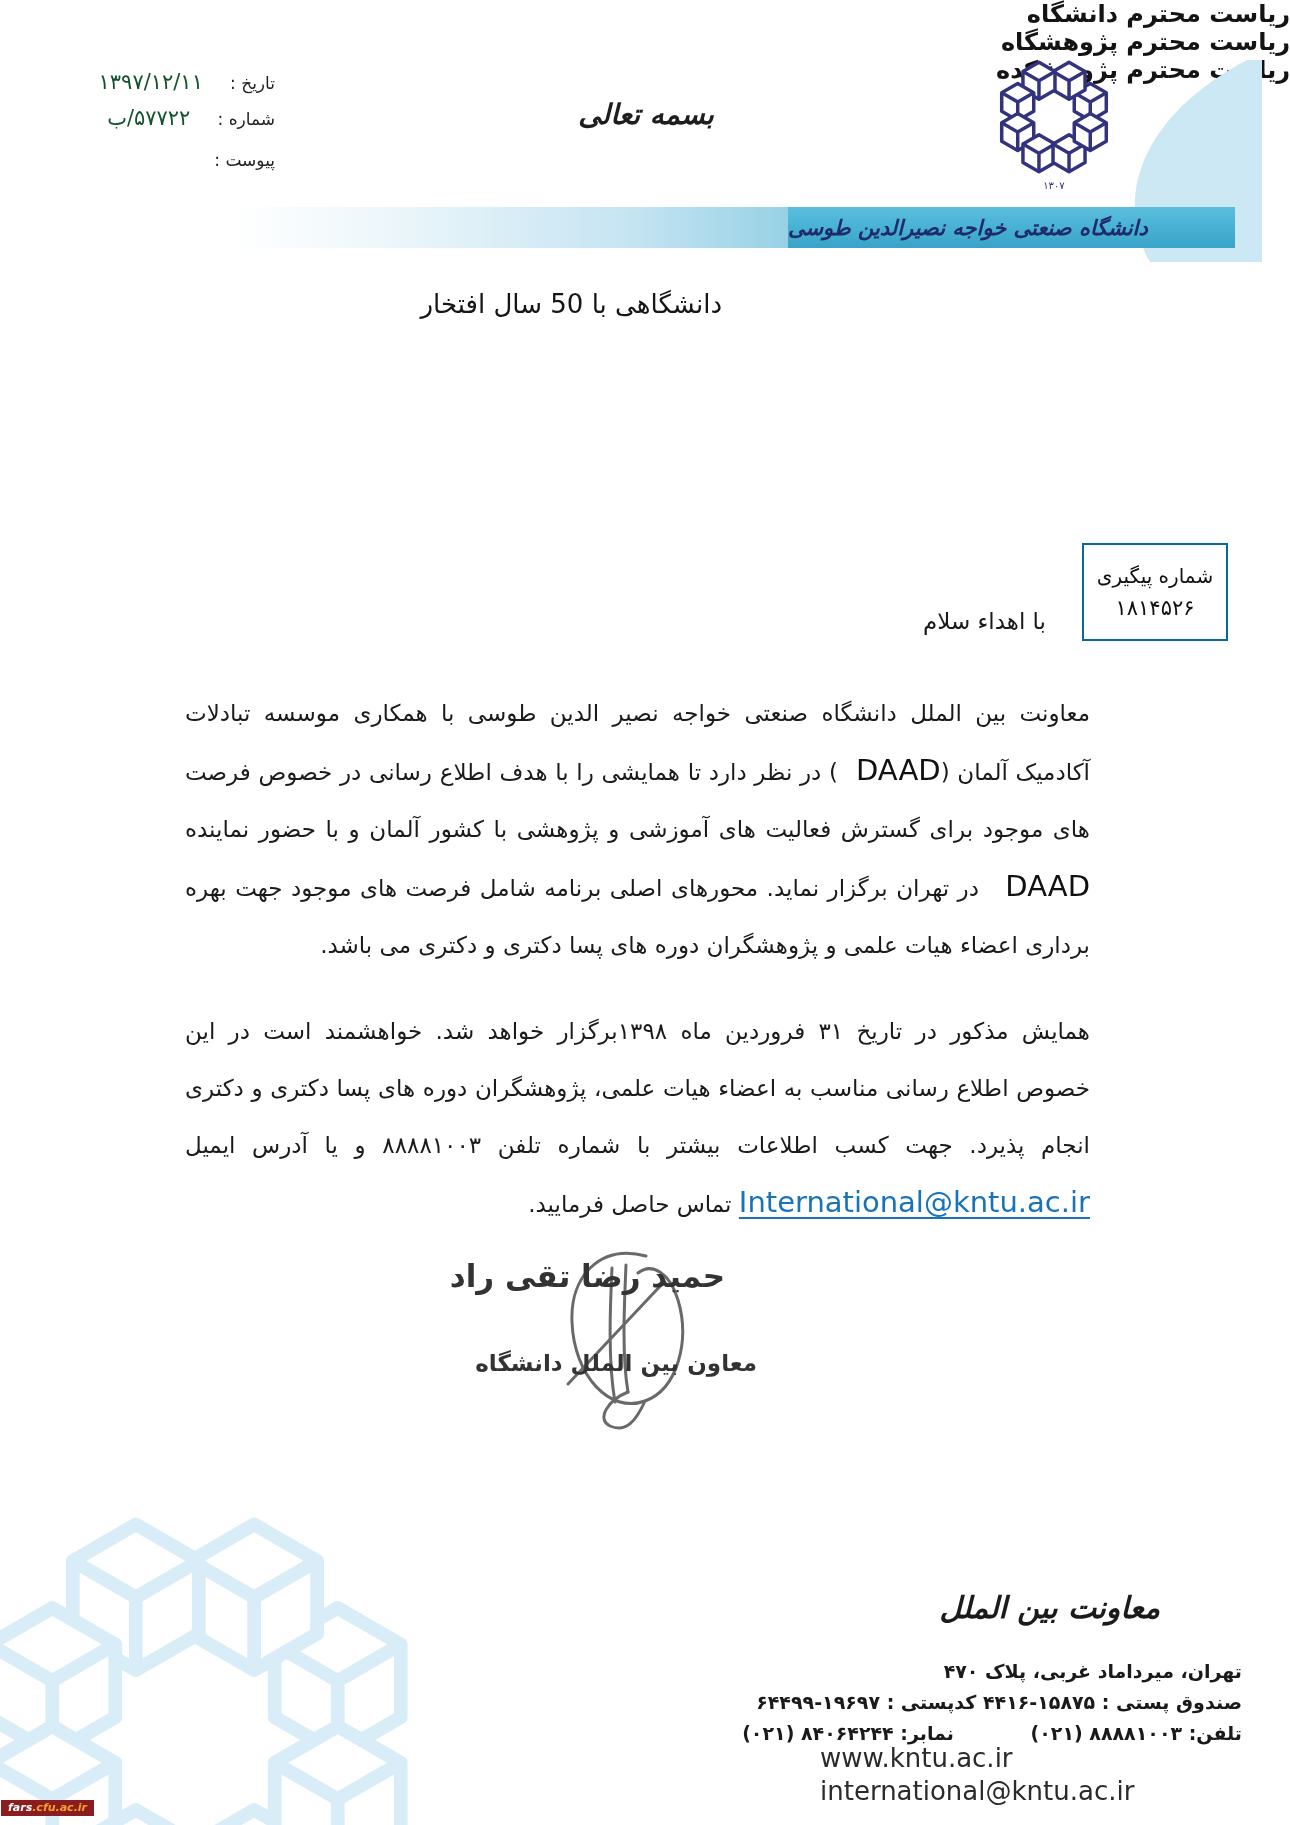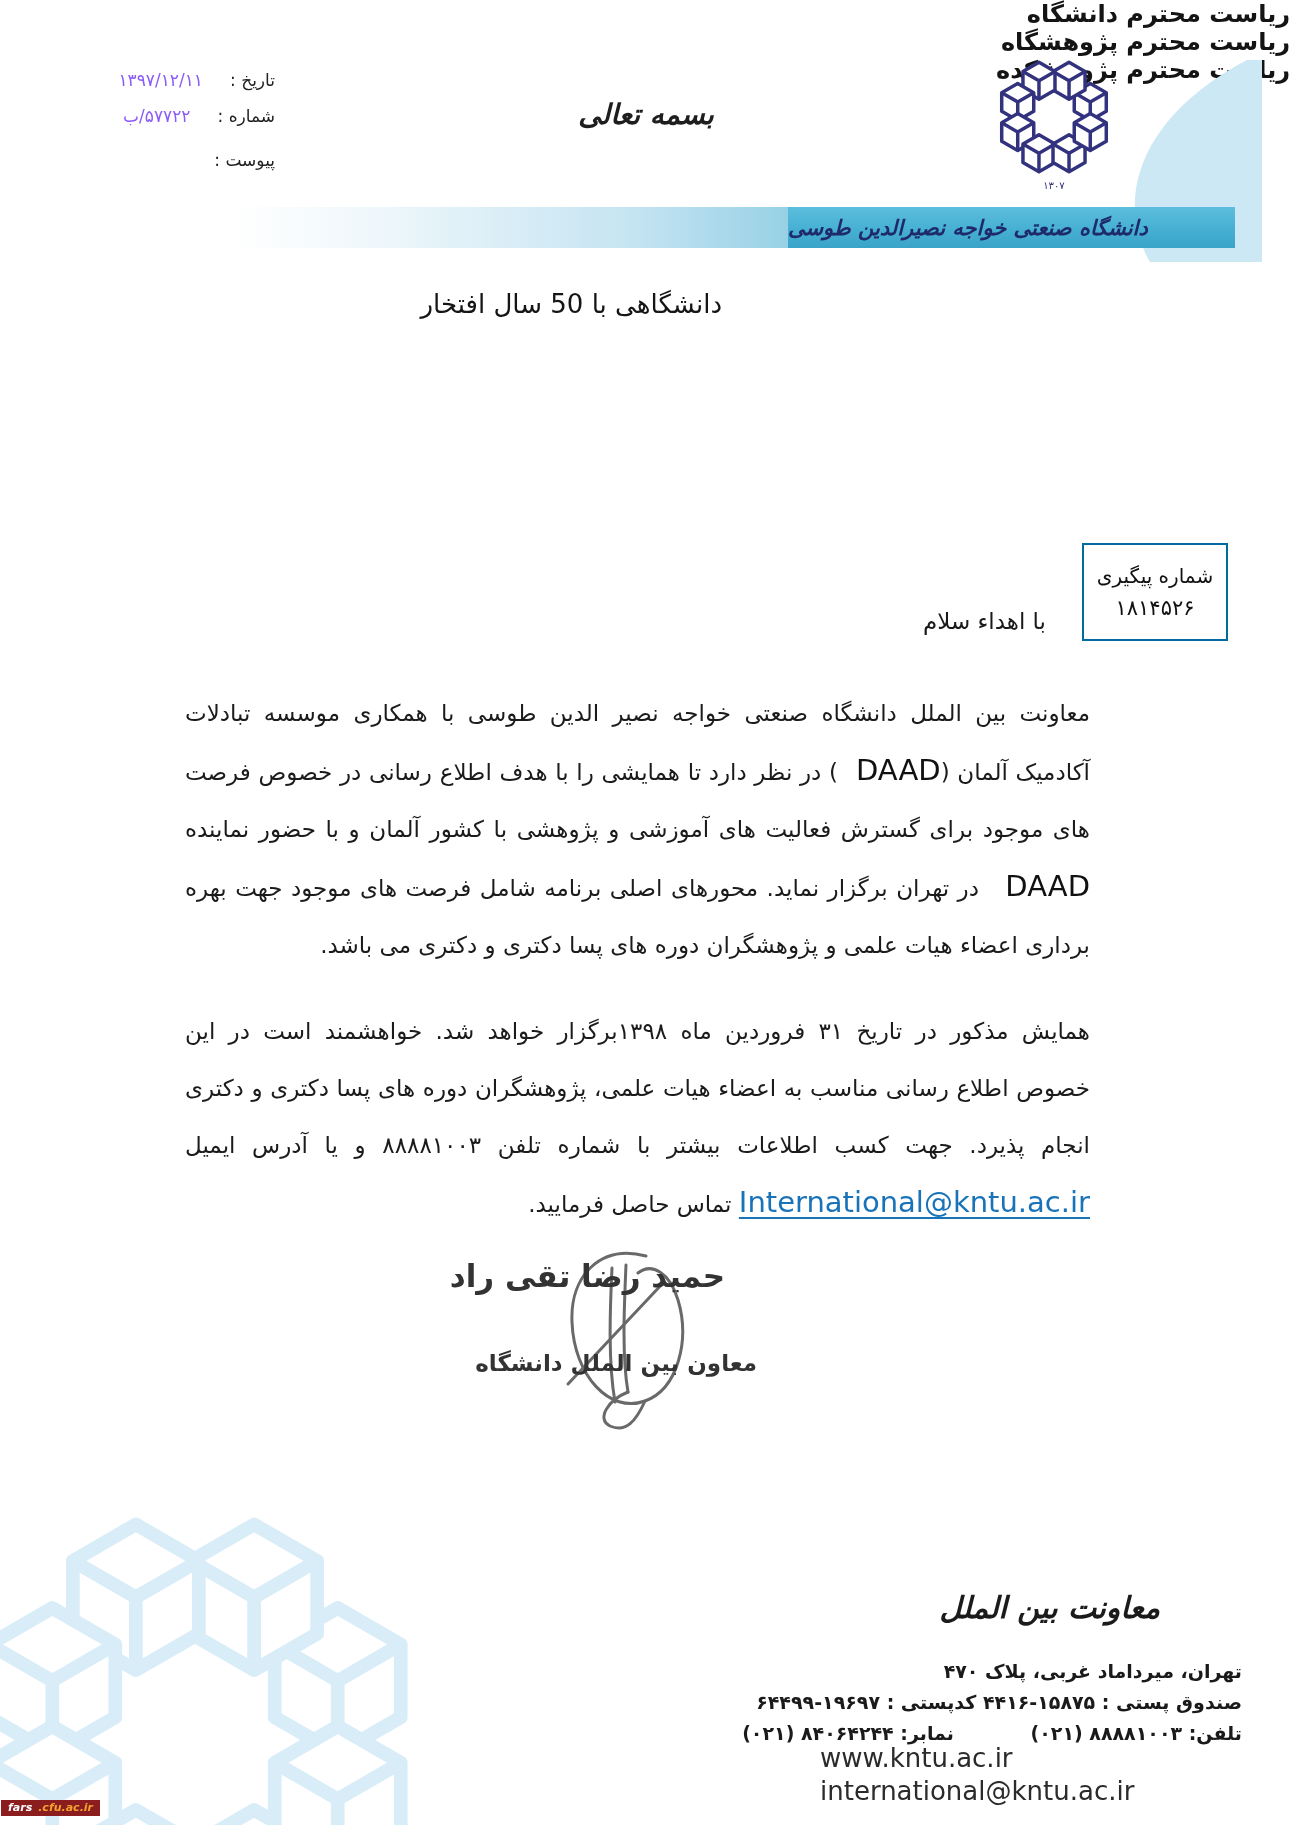--- a/index.html
+++ b/index.html
@@ -5,21 +5,21 @@
   html,body{margin:0;padding:0;background:#888;}
   .page{
     position:relative;width:1290px;height:1825px;margin:0 auto;
     background:#ffffff;overflow:hidden;direction:rtl;
     font-family:"DejaVu Sans",sans-serif;color:#1c1c1c;
   }
   .abs{position:absolute;}
   
   .hrow{position:absolute;right:1015px;white-space:nowrap;direction:rtl;}
   .hlabel{font-size:17px;color:#222;}
-  .hvalue{font-size:17px;color:#8b5cf6;margin-right:22px;letter-spacing:1px;}
+  .hvalue{font-size:21px;color:#14532d;margin-right:22px;letter-spacing:1px;}
   
   .bismillah{left:576px;top:98px;width:140px;text-align:center;
     font-size:28px;font-style:italic;font-weight:bold;color:#1e1e1e;}
   
   .banner-grad{left:230px;top:207px;width:1005px;height:41px;
     background:linear-gradient(90deg,#ffffff 0%,#eef7fb 15%,#c5e4f2 40%,#84c9e0 62%,#55b7d8 80%,#47afd3 100%);}
   .banner-solid{left:788px;top:207px;width:447px;height:41px;
     background:linear-gradient(180deg,#5cbedd 0%,#46b0d3 55%,#3aa3c8 100%);
     display:flex;align-items:center;justify-content:flex-end;}
   .banner-text{font-size:21px;font-weight:bold;font-style:italic;color:#1f2a6b;white-space:nowrap;}
@@ -52,21 +52,21 @@
   
   .watermark{left:-45px;top:1500px;color:#d9edf8;}
   
   .f-office{right:130px;top:1590px;font-size:30px;font-weight:bold;font-style:italic;color:#1b1b1b;white-space:nowrap;}
   .f-line{right:48px;font-size:19px;font-weight:bold;color:#1a1a1a;white-space:nowrap;direction:rtl;}
   .f-fax{margin-right:70px;}
   .f-url{left:820px;font-size:26px;color:#2b2b2b;direction:ltr;text-align:left;white-space:nowrap;}
   
   .badge{left:1px;top:1800px;height:16px;padding:0 7px;background:#8b1d1f;
     display:flex;align-items:center;direction:ltr;
-    font-size:11px;font-weight:bold;font-style:italic;line-height:16px;gap:6px;}
+    font-size:11px;font-weight:bold;font-style:italic;line-height:16px;}
   .badge .bp{color:#ffffff;}
   .badge .bs{color:#f2a22e;}
 </style>
 </head>
 <body>
 
 <div class="page">
 
   <svg width="0" height="0" style="position:absolute">
     <defs>

